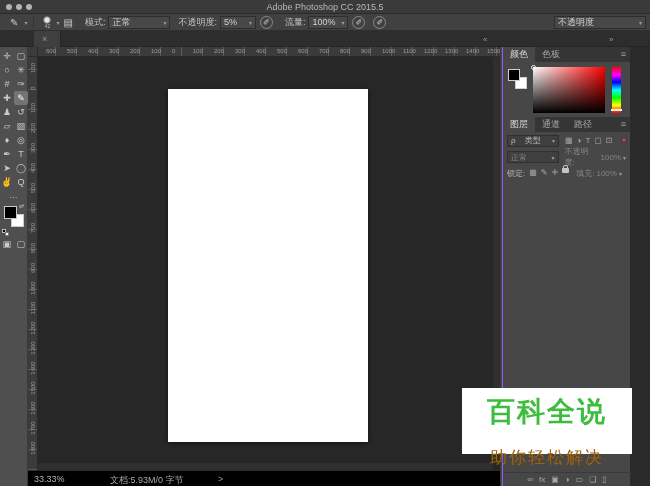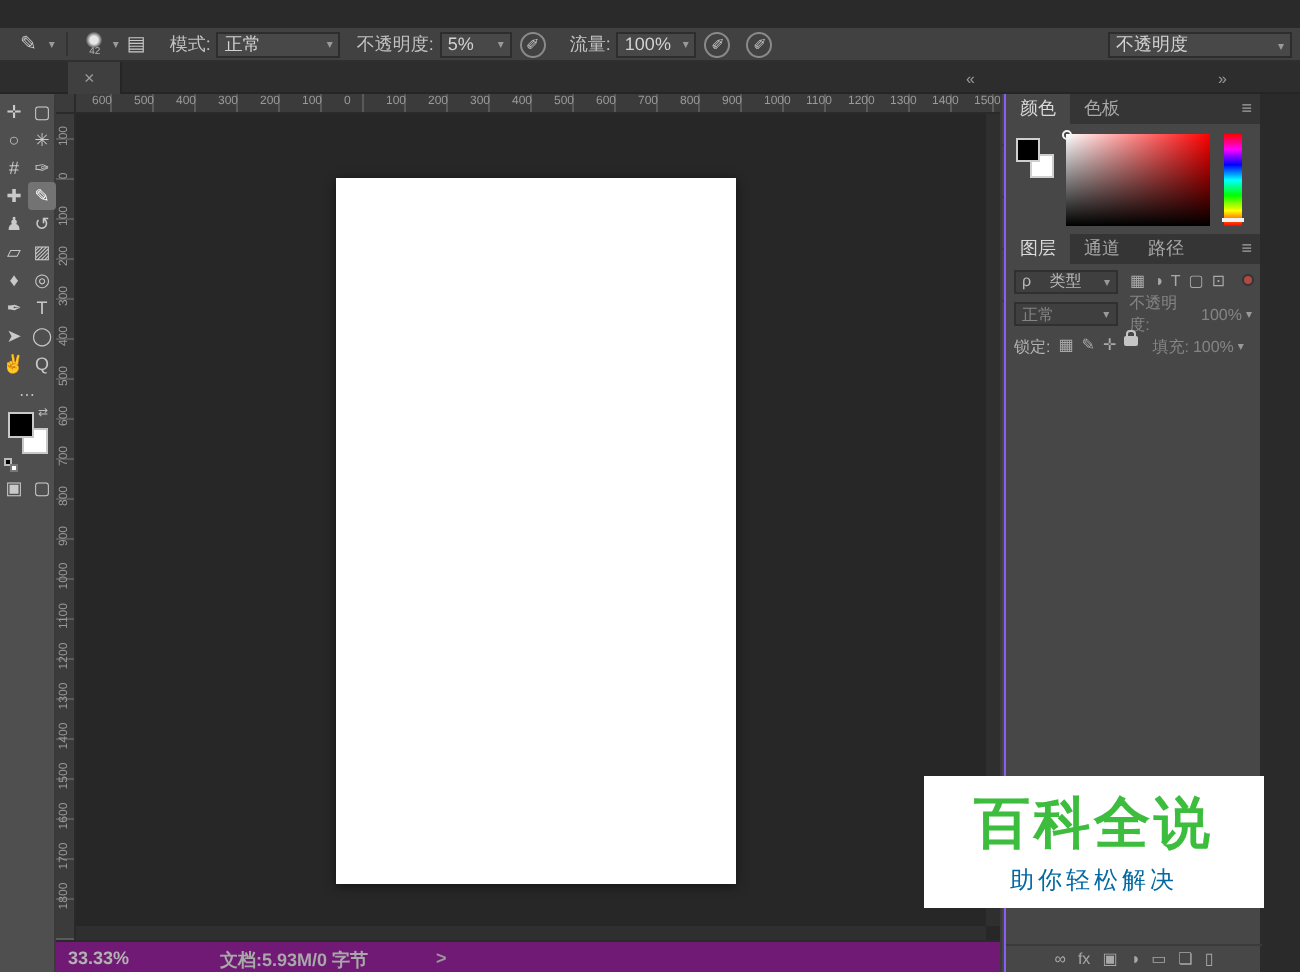--- a/index.html
+++ b/index.html
@@ -80,22 +80,22 @@
                 background-image:repeating-linear-gradient(to bottom,#5a5a5a 0 1px,rgba(0,0,0,0) 1px 20px);
                 background-position:0 12px; }
   .rlabv { position:absolute; left:-3px; width:15px; text-align:center; font-size:6px;
            color:#9a9a9a; transform:rotate(-90deg); }
   #document-canvas { position:absolute; left:140px; top:42px; width:200px; height:353px;
                      background:#ffffff; box-shadow:0 1px 5px rgba(0,0,0,0.55); }
   #v-scroll { position:absolute; right:0; top:10px; width:7px; height:406px; background:#2f2f2f; }
   #h-scroll { position:absolute; left:10px; bottom:0; width:455px; height:7px; background:#2f2f2f; }
 
   
-  #statusbar { left:28px; top:470px; width:472px; height:16px; background:#701a75;
-               border-top:1px solid #2a2a2a; font-size:9px; color:#b2b2b2;font-weight:bold; }
+  #statusbar { left:28px; top:470px; width:472px; height:16px; background:#000000;
+               border-top:1px solid #2a2a2a; font-size:9px; color:#b2b2b2; }
   #status-zoom { position:absolute; left:6px; top:3px; }
   #status-doc { position:absolute; left:82px; top:3px; color:#a8a8a8; }
   #status-chevron { position:absolute; left:190px; top:3px; color:#9a9a9a; }
 
   
   #dock-strip { left:500px; top:47px; width:22px; height:439px; background:#474747;
                 border-left:1px solid #3a3a3a; }
   .strip-icon { width:22px; height:26px; border-bottom:1px solid #3f3f3f; color:#c8c8c8;
                 font-size:10px; display:flex; align-items:center; justify-content:center; }
 
@@ -146,27 +146,33 @@
   #layer-lock { position:absolute; right:9px; top:10px; }
   #layers-bottom { position:absolute; left:0; bottom:0; width:128px; height:14px;
                    border-top:1px solid #3a3a3a; display:flex; align-items:center;
                    justify-content:center; }
   #layers-bottom .mini-icon { margin:0 3px; font-size:8px; }
 
   
   #watermark { left:462px; top:388px; width:170px; height:66px; background:#ffffff;
                z-index:50; text-align:center; }
   #wm-title { margin-top:5px; font-size:28px; font-weight:bold; letter-spacing:2px; }
-  #wm-sub { margin-top:1px; font-size:12px; color:#0369a1; letter-spacing:2px; }
+  #wm-sub { margin-top:15px; font-size:17px; color:#a16207; letter-spacing:2px; }
 </style>
 </head>
 <body>
 
 <div id="app">
 
+  <div class="abs" id="titlebar">
+    <span class="traffic" style="left:6px"></span>
+    <span class="traffic" style="left:16px"></span>
+    <span class="traffic" style="left:26px"></span>
+    <div id="win-title">Adobe Photoshop CC 2015.5</div>
+  </div>
 
   <div class="abs" id="optionsbar">
     <span class="opt-icon">✎</span>
     <span class="caret">▾</span>
     <span class="opt-sep"></span>
     <span id="brush-preset">
       <span id="brush-dot"></span>
       <span id="brush-size">42</span>
     </span>
     <span class="caret">▾</span>

